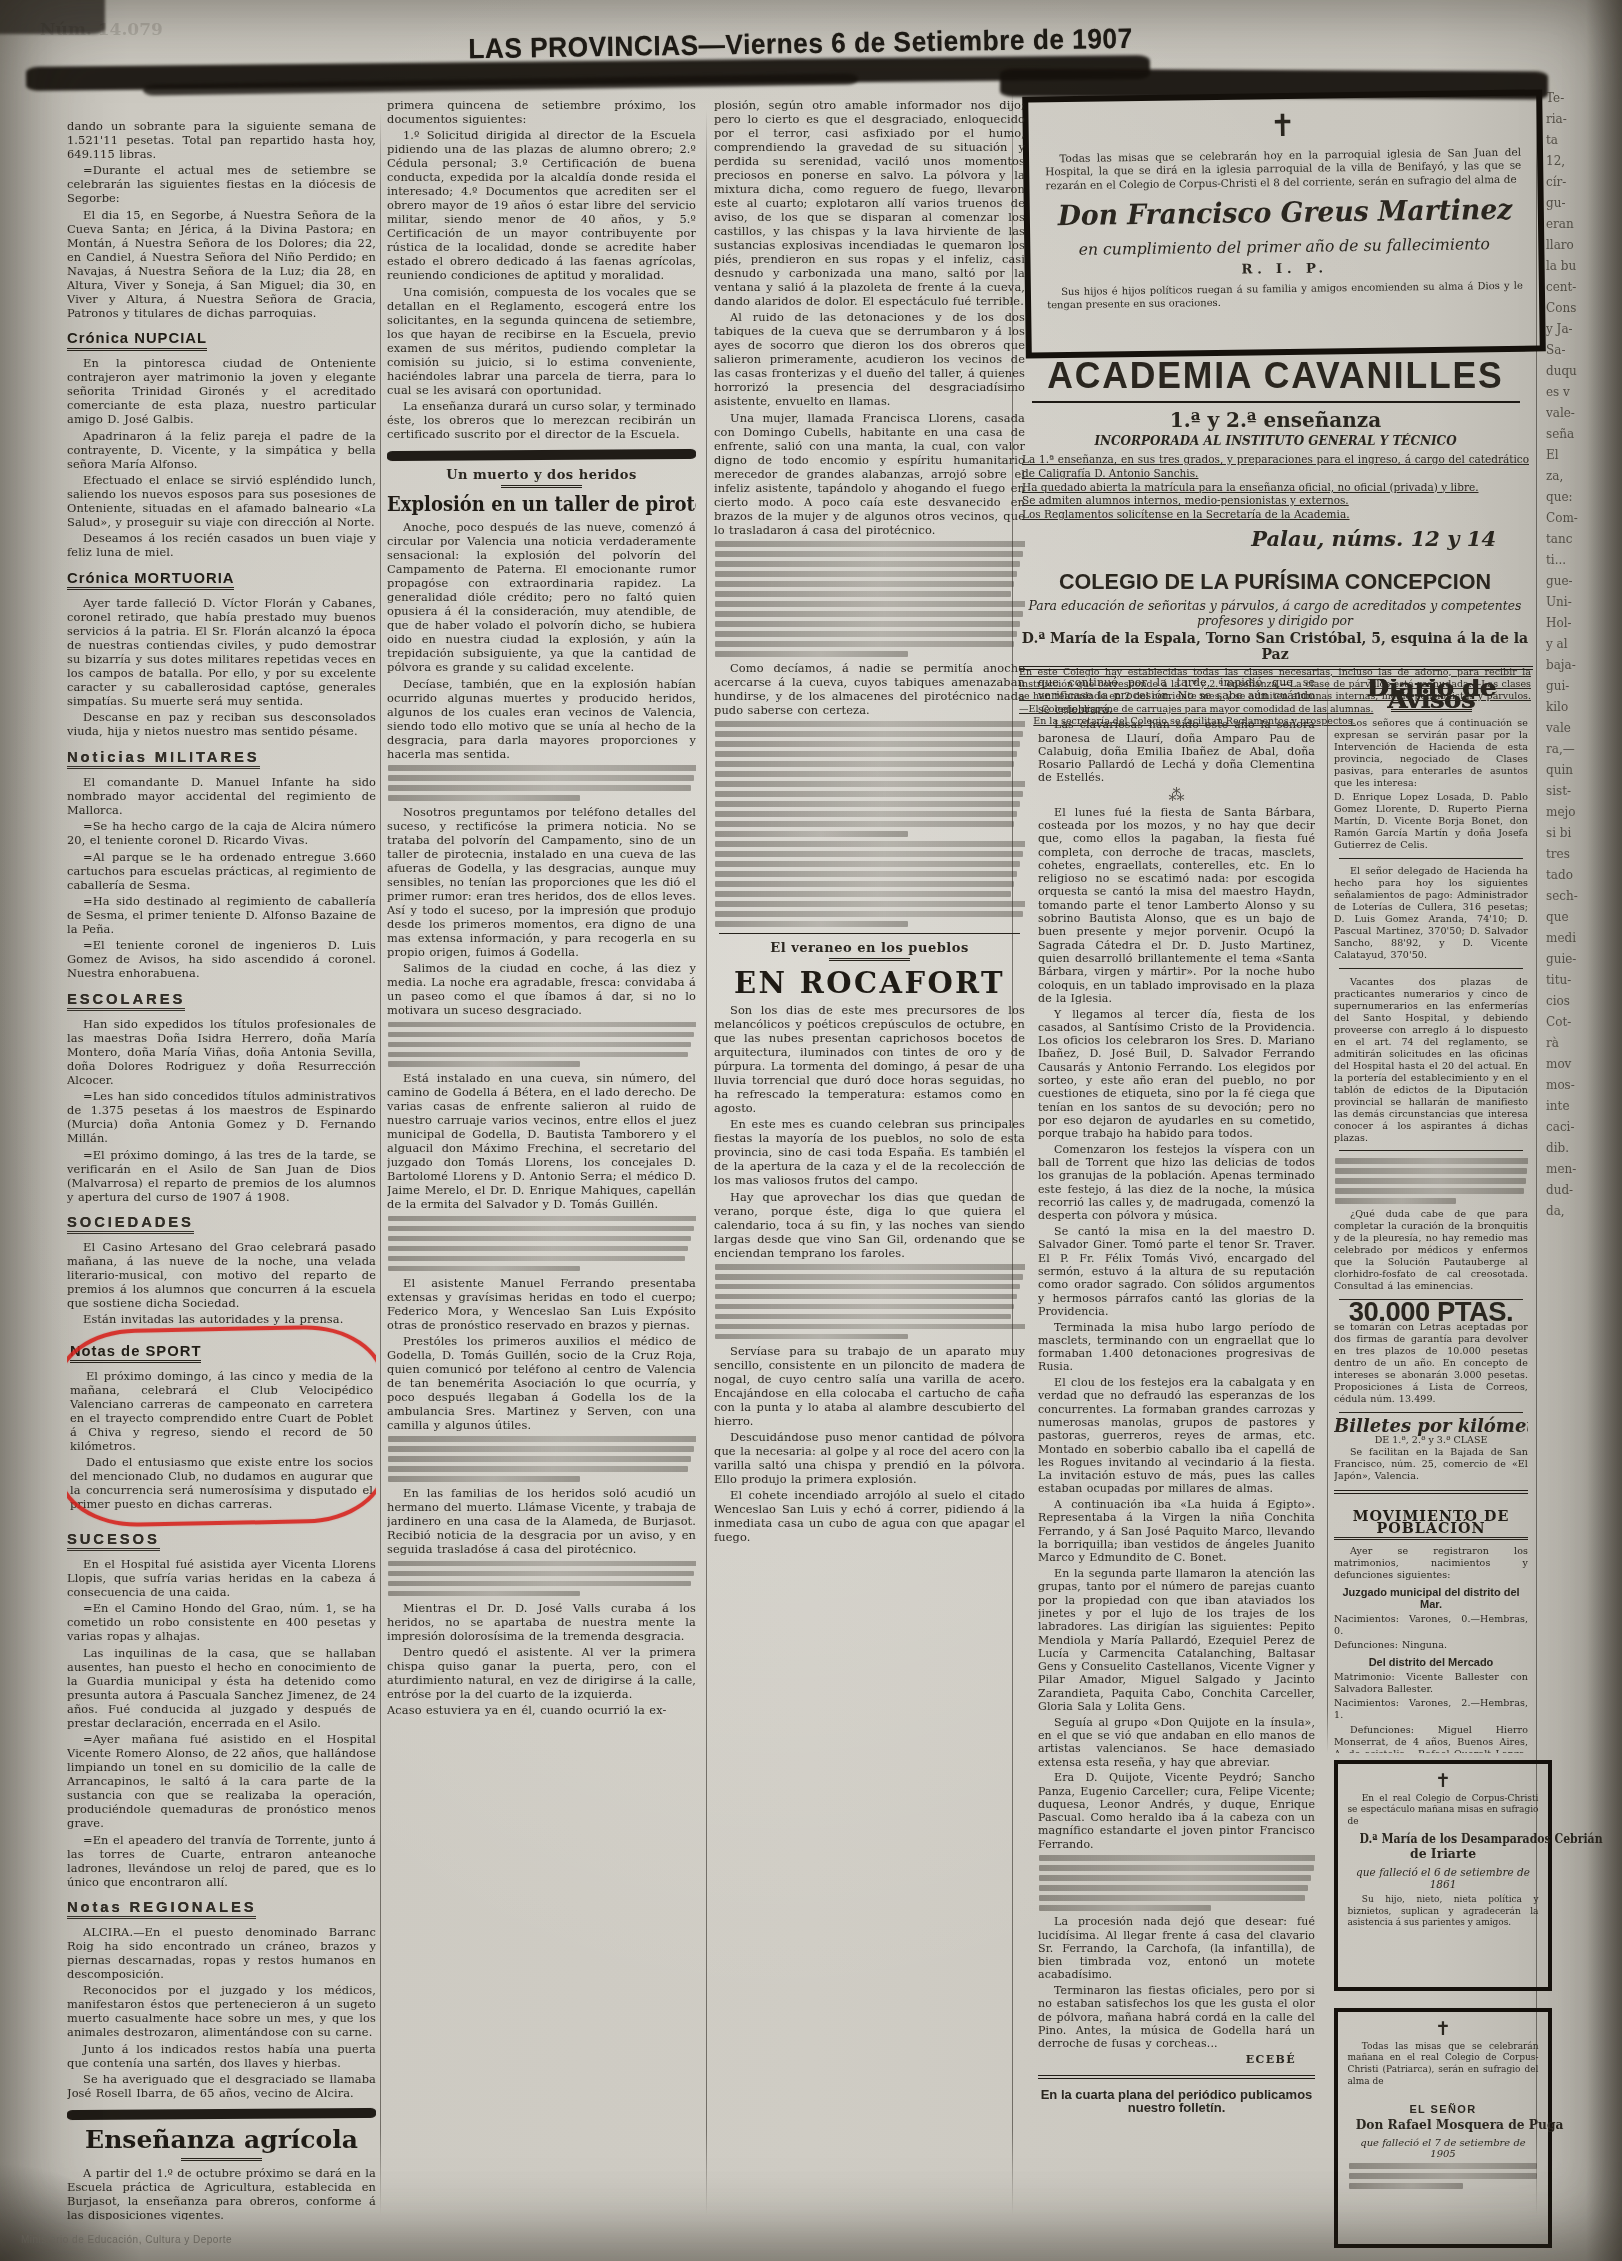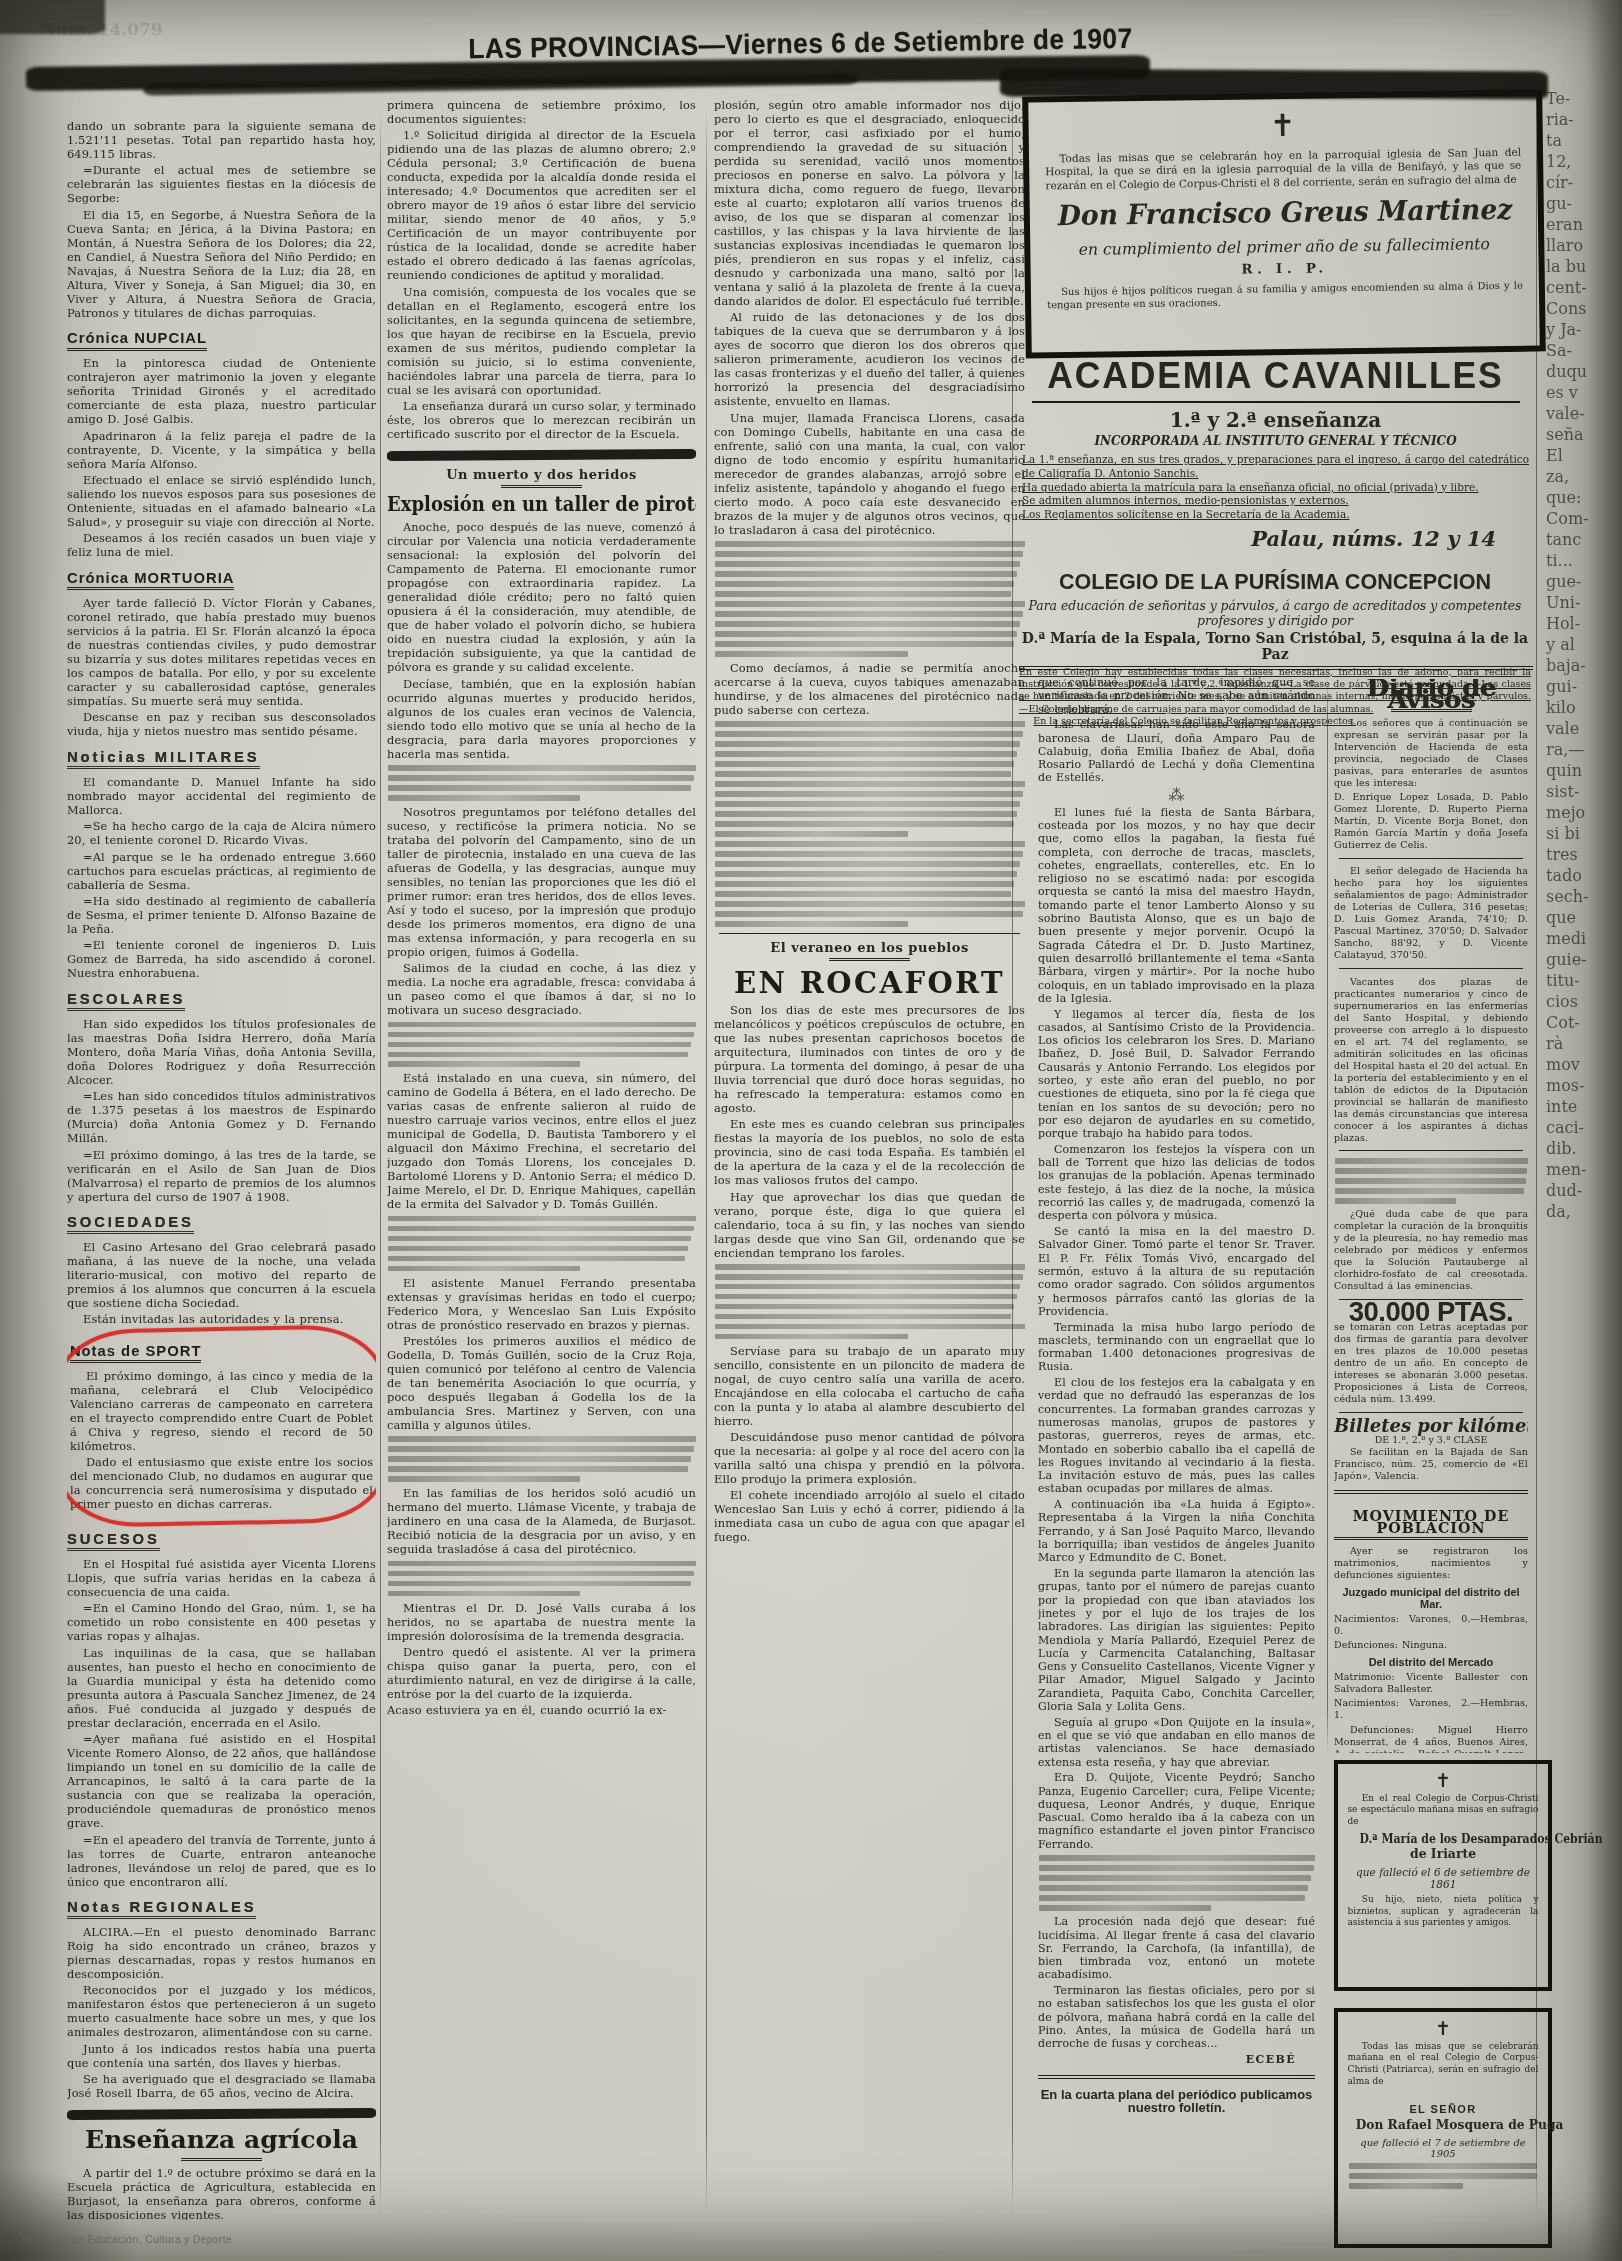--- a/index.html
+++ b/index.html
@@ -51,21 +51,21 @@
     border-radius:81px/57px;transform:rotate(-1.1deg);opacity:.88;pointer-events:none;
     box-shadow:0 0 1.4px rgba(215,34,28,.5), inset 0 0 1.4px rgba(215,34,28,.5);}
   .box{position:absolute;border:6.7px solid #15110c;padding:10.5px 16px;text-align:center;}
   .box .cross{font-size:30.5px;line-height:1;margin:1.9px 0 6.7px;}
   .box .lead{font-size:10.5px;line-height:1.3;text-align:justify;text-indent:14.3px;margin:0 0 6.7px;}
   .box .bigname{font-style:italic;font-weight:bold;white-space:nowrap;}
   .box .sub{font-style:italic;margin:7.6px 0 4.8px;}
   .box .rip{font-weight:bold;letter-spacing:4.8px;margin:3.8px 0 6.7px;}
   .adbody{font-size:10.5px;line-height:1.3;text-align:justify;text-decoration:underline;}
   .strip{position:absolute;overflow:hidden;opacity:.8;}
-  .strip div{font-size:16px;line-height:21px;white-space:nowrap;color:#3a352c;}
+  .strip div{font-size:12px;line-height:21px;white-space:nowrap;color:#3a352c;}
   .corner{position:absolute;pointer-events:none;}
 </style>
 </head>
 <body>
 
 <div class="page">
 
   <div class="ghost" style="left:31px;top:19px;margin-left:9px;">Núm. 14.079</div>
 
   <div class="masthead">LAS PROVINCIAS—Viernes 6 de Setiembre de 1907</div>
@@ -201,21 +201,21 @@
         <p>Efectuado el enlace se sirvió espléndido lunch, saliendo los nuevos esposos para sus posesiones de Onteniente, situadas en el afamado balneario «La Salud», y proseguir su viaje con dirección al Norte.</p>
         <p>Deseamos á los recién casados un buen viaje y feliz luna de miel.</p>
         <div class="h2">Crónica MORTUORIA</div>
         <p>Ayer tarde falleció D. Víctor Florán y Cabanes, coronel retirado, que había prestado muy buenos servicios á la patria. El Sr. Florán alcanzó la época de nuestras contiendas civiles, y pudo demostrar su bizarría y sus dotes militares repetidas veces en los campos de batalla. Por ello, y por su excelente caracter y su caballerosidad captóse, generales simpatías. Su muerte será muy sentida.</p>
         <p>Descanse en paz y reciban sus desconsolados viuda, hija y nietos nuestro mas sentido pésame.</p>
         <div class="h2 d">Noticias MILITARES</div>
         <p>El comandante D. Manuel Infante ha sido nombrado mayor accidental del regimiento de Mallorca.</p>
         <p>=Se ha hecho cargo de la caja de Alcira número 20, el teniente coronel D. Ricardo Vivas.</p>
         <p>=Al parque se le ha ordenado entregue 3.660 cartuchos para escuelas prácticas, al regimiento de caballería de Sesma.</p>
         <p>=Ha sido destinado al regimiento de caballería de Sesma, el primer teniente D. Alfonso Bazaine de la Peña.</p>
-        <p>=El teniente coronel de ingenieros D. Luis Gomez de Barreda, ha sido ascendido á coronel. Nuestra enhorabuena.</p>
+        <p>=El teniente coronel de ingenieros D. Luis Gomez de Avisos, ha sido ascendido á coronel. Nuestra enhorabuena.</p>
         <div class="h2 d">ESCOLARES</div>
         <p>Han sido expedidos los títulos profesionales de las maestras Doña Isidra Herrero, doña María Montero, doña María Viñas, doña Antonia Sevilla, doña Dolores Rodriguez y doña Resurrección Alcocer.</p>
         <p>=Les han sido concedidos títulos administrativos de 1.375 pesetas á los maestros de Espinardo (Murcia) doña Antonia Gomez y D. Fernando Millán.</p>
         <p>=El próximo domingo, á las tres de la tarde, se verificarán en el Asilo de San Juan de Dios (Malvarrosa) el reparto de premios de los alumnos y apertura del curso de 1907 á 1908.</p>
         <div class="h2 d">SOCIEDADES</div>
         <p>El Casino Artesano del Grao celebrará pasado mañana, á las nueve de la noche, una velada literario-musical, con motivo del reparto de premios á los alumnos que concurren á la escuela que sostiene dicha Sociedad.</p>
         <p>Están invitadas las autoridades y la prensa.</p>
         <div class="oval">
           <div class="ring"></div>
           <div class="h2">Notas de SPORT</div>

